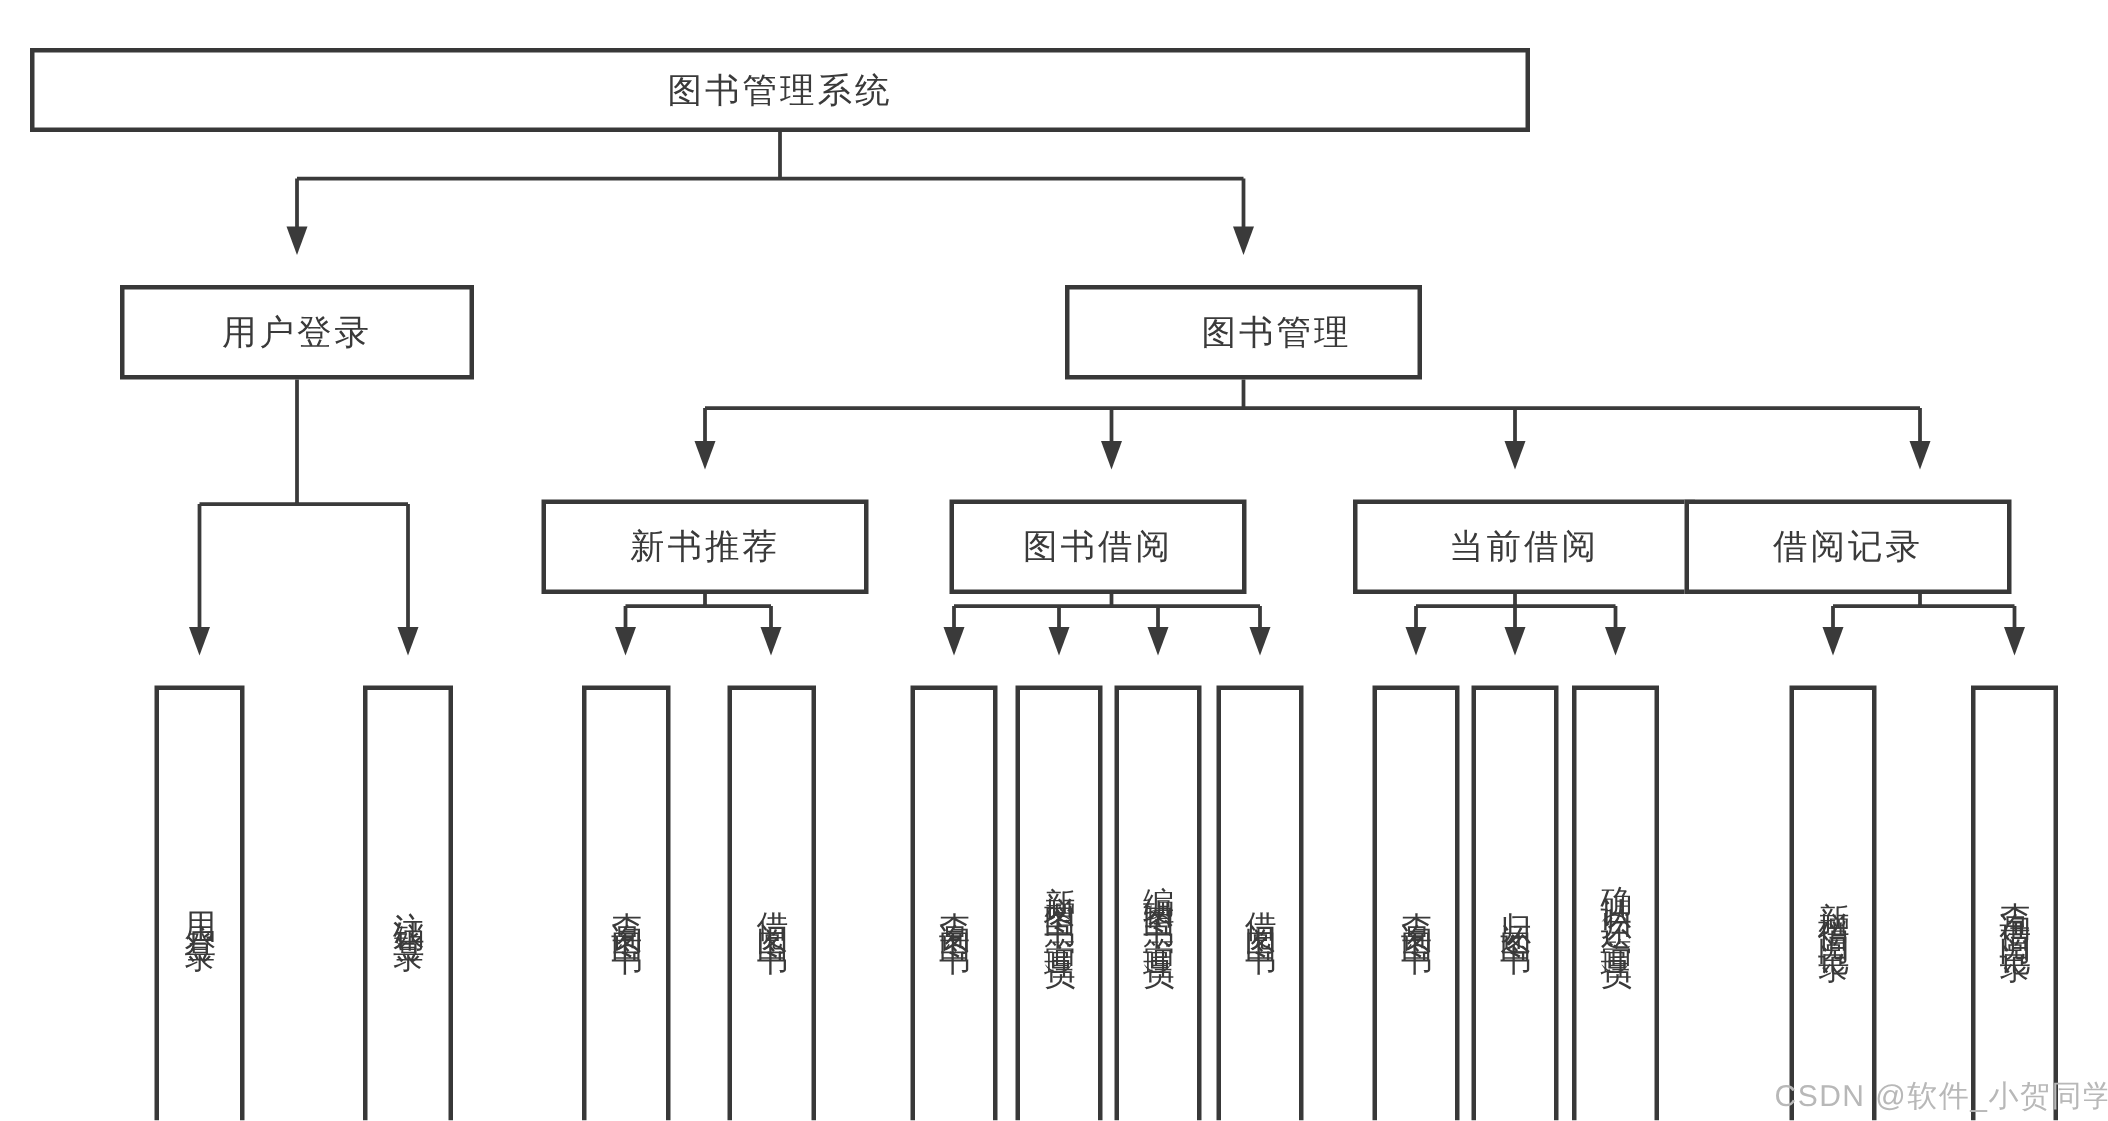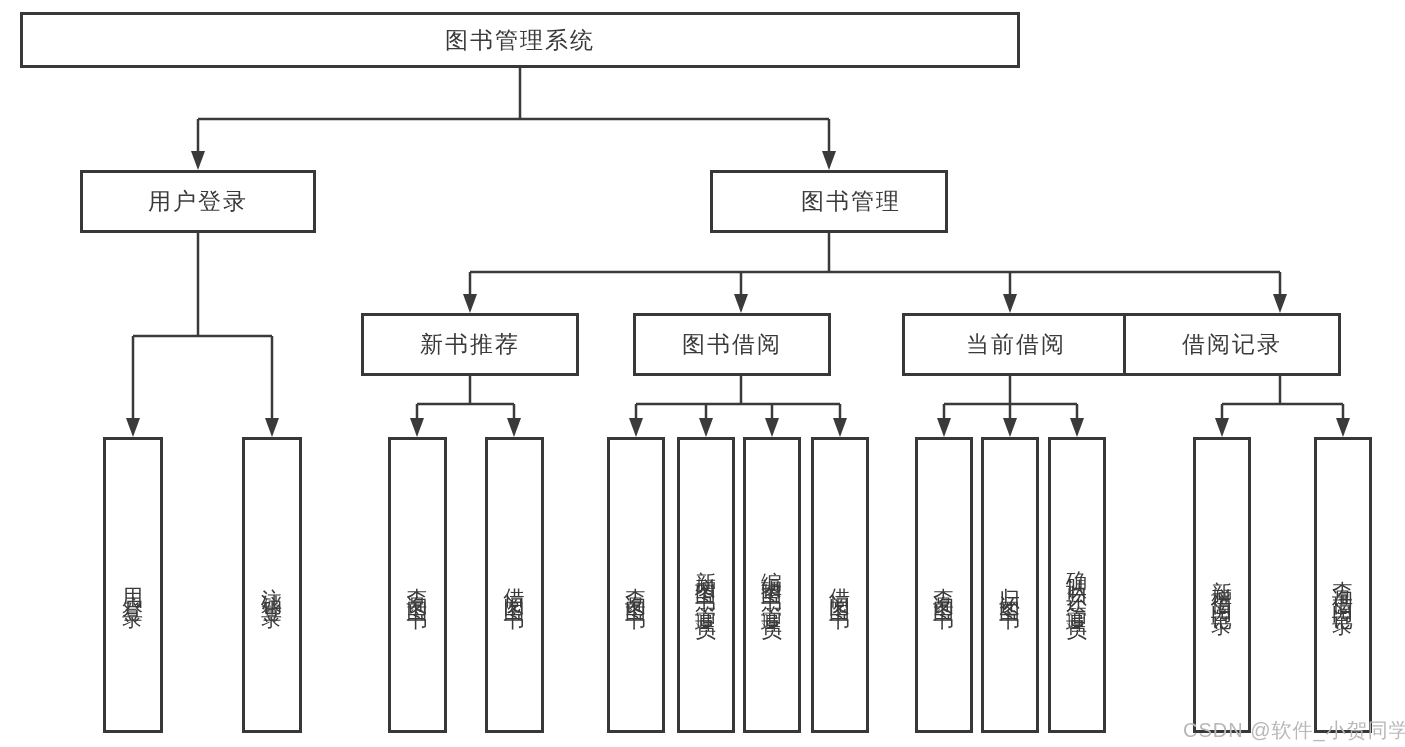--- a/index.html
+++ b/index.html
@@ -15,20 +15,21 @@
   .box {
     position: absolute;
     background: #ffffff;
     border: 3px solid #383838;
     box-sizing: border-box;
     display: flex;
     align-items: center;
     justify-content: center;
     color: #3a3a3a;
     z-index: 2;
+    margin-top: 20px;
   }
   .box.h { font-size: 23px; letter-spacing: 2px; white-space: nowrap; }
   .vtext {
     writing-mode: vertical-rl;
     text-orientation: mixed;
     font-size: 21px;
     line-height: 1.1;
     letter-spacing: 7px;
     color: #3a3a3a;
   }

